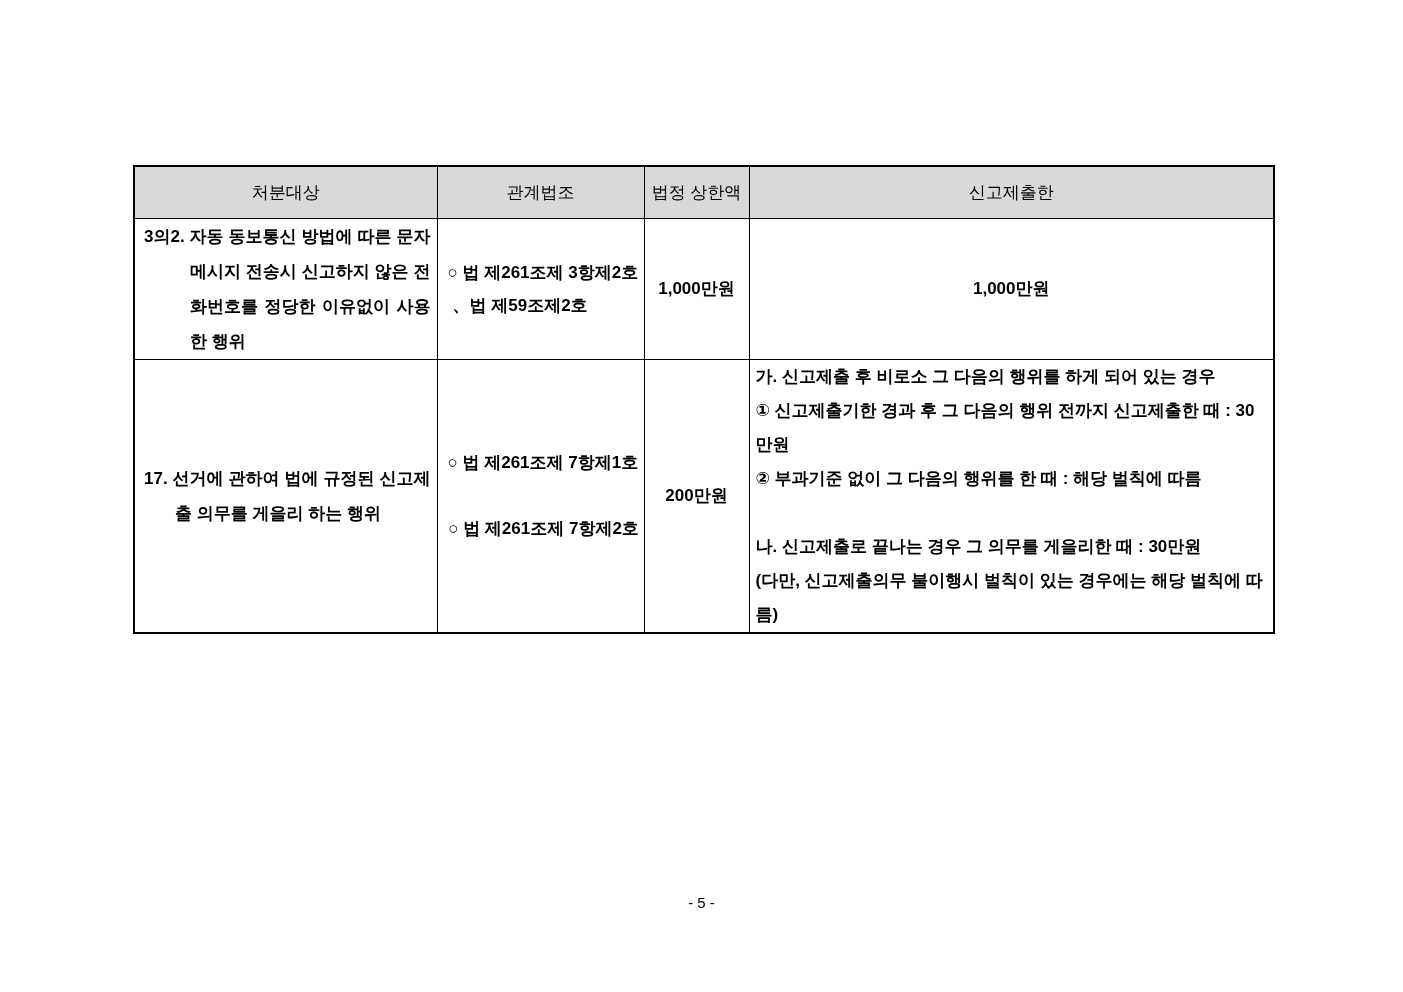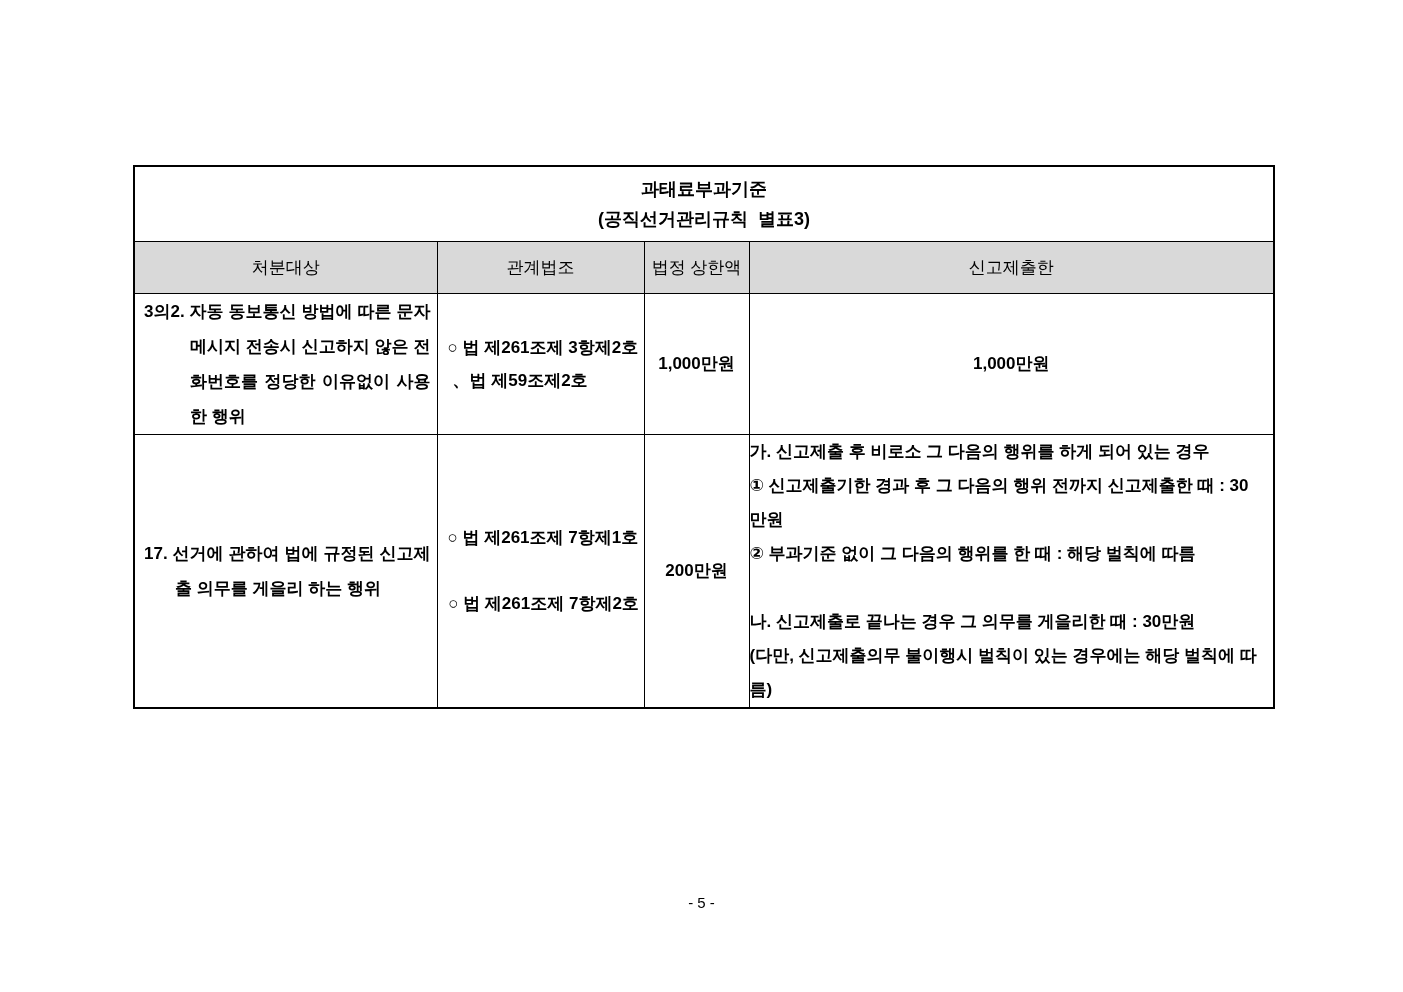--- a/index.html
+++ b/index.html
@@ -70,21 +70,21 @@
     line-height: 35px;
   }
   .hang-1 { padding-left: 46px; text-indent: -46px; }
   .hang-2 { padding-left: 31px; text-indent: -31px; }
   td.law-cell { padding-left: 10px; padding-right: 4px; }
   .law-line { line-height: 33px; }
   .law-line.cont { padding-left: 5px; }
   tr.body-row-2 .law-line + .law-line { margin-top: 33px; text-align: center; }
   td.amount-cell { text-align: center; }
   td.criteria-cell.center { text-align: center; }
-  td.criteria-cell.left { padding: 0 8px 0 0; margin-left: 30px; }
+  td.criteria-cell.left { padding: 0 8px 0 6px; margin-left: 30px; }
   .crit-line { line-height: 34px; min-height: 34px; }
   .crit-line.group-b { margin-top: 0; }
   
   .footer {
     position: absolute;
     left: 0;
     right: 0;
     top: 894px;
     text-align: center;
     font-size: 15px;
@@ -99,26 +99,20 @@
 
   <table class="doc-table">
     <colgroup>
       <col class="c1">
         <col class="c2">
         <col class="c3">
         <col class="c4">
     </colgroup>
 
     <tbody>
-        <tr class="title-row">
-      <td colspan="4">
-        <div class="title-line">과태료부과기준</div>
-        <div class="title-line">(공직선거관리규칙  별표3)</div>
-      </td>
-    </tr>
 
     <tr class="header-row">
       <th>처분대상</th>
       <th>관계법조</th>
       <th>법정 상한액</th>
       <th>신고제출한</th>
     </tr>
 
     <tr class="body-row-1">
       <td class="target-cell">

